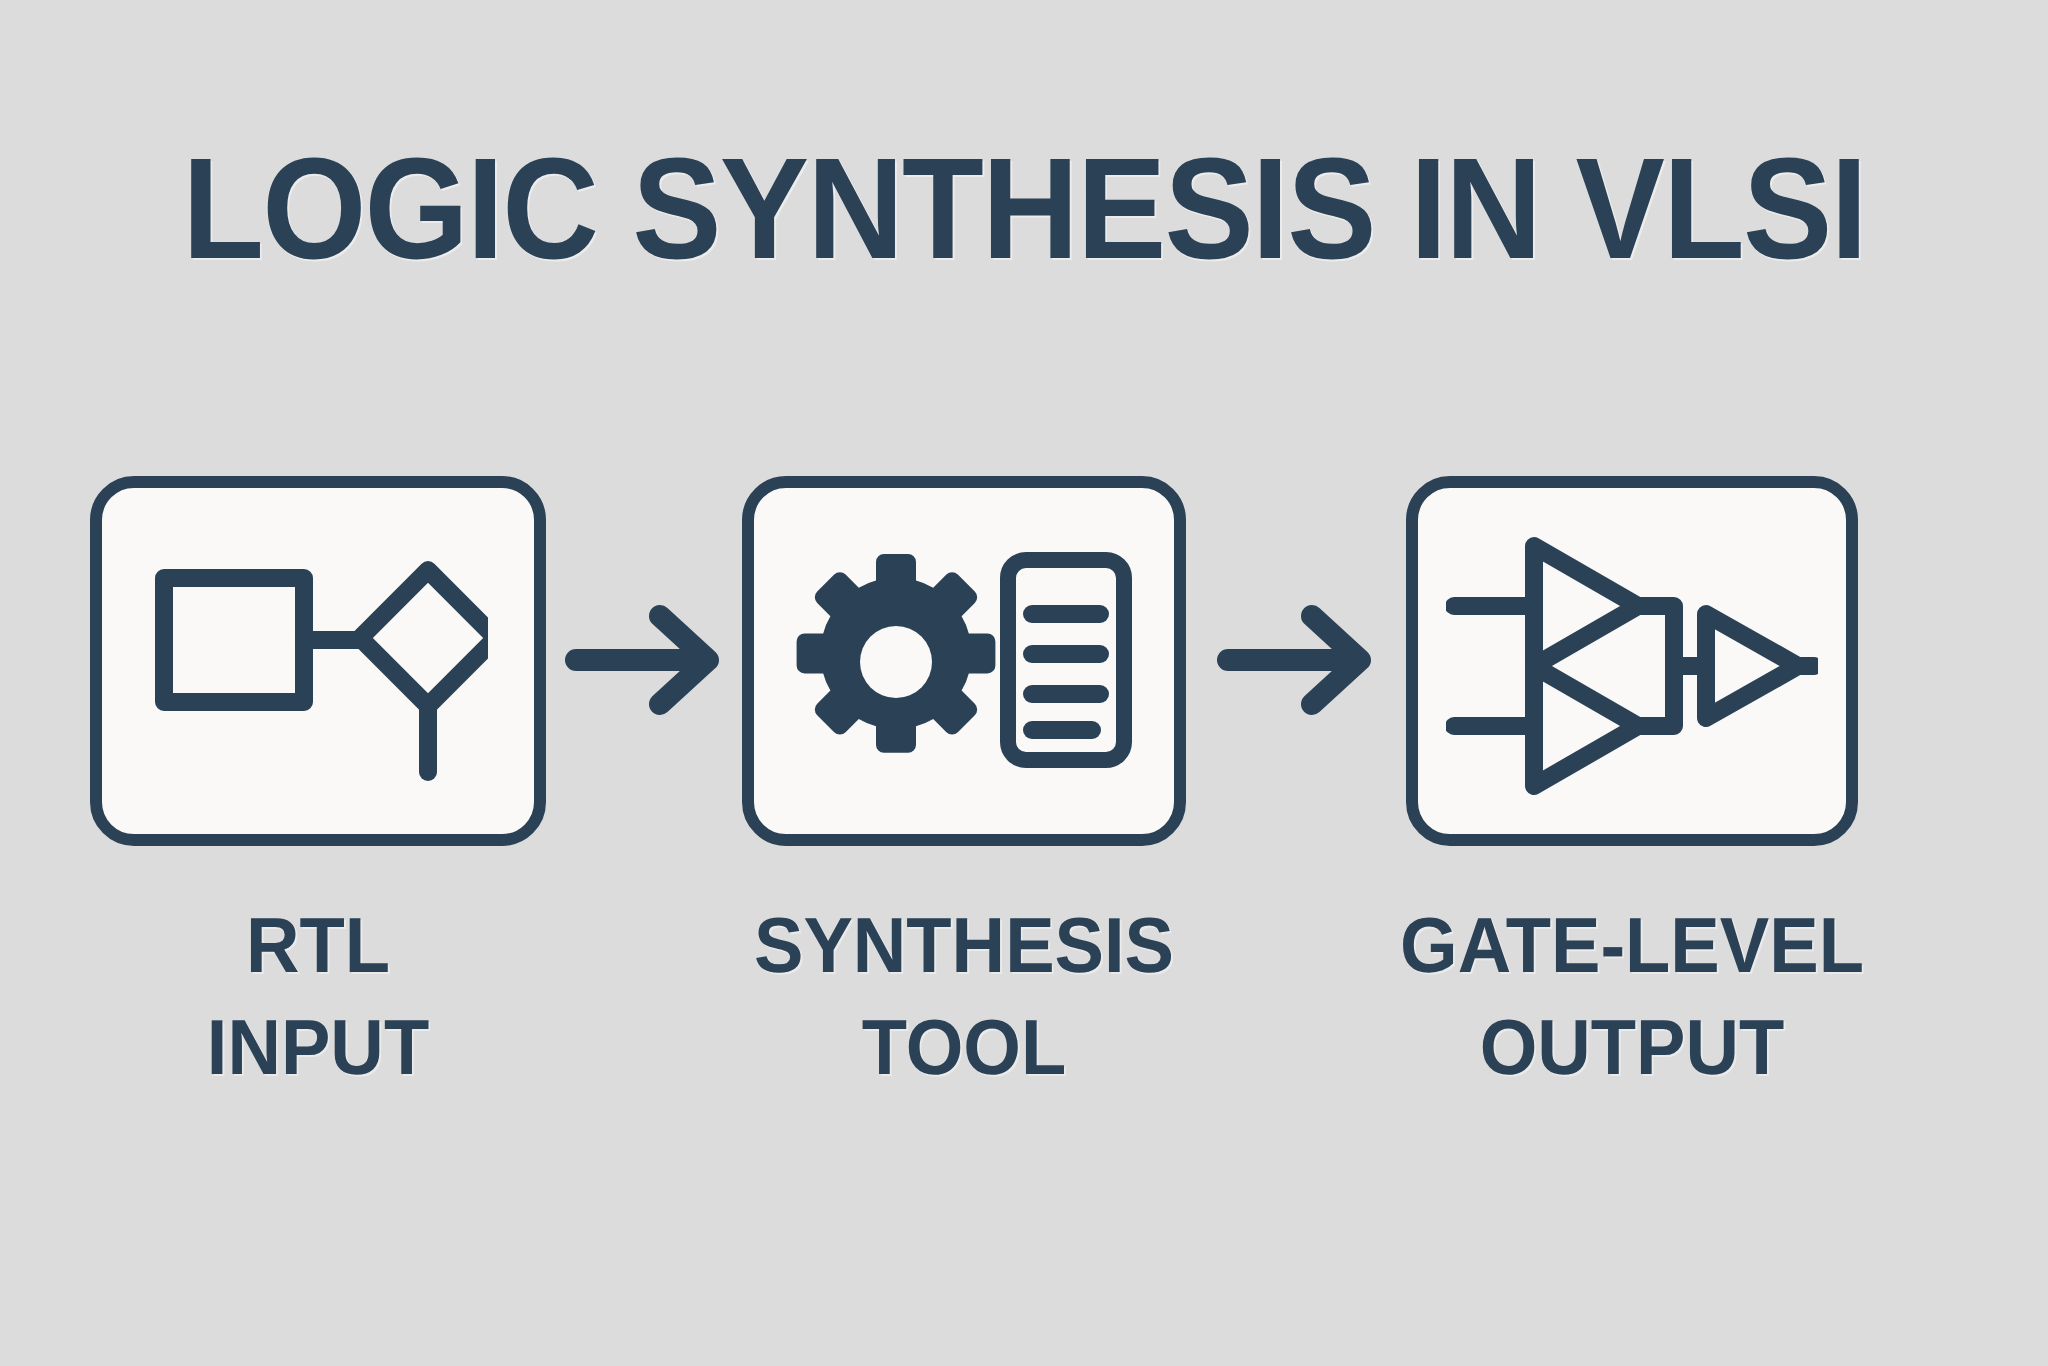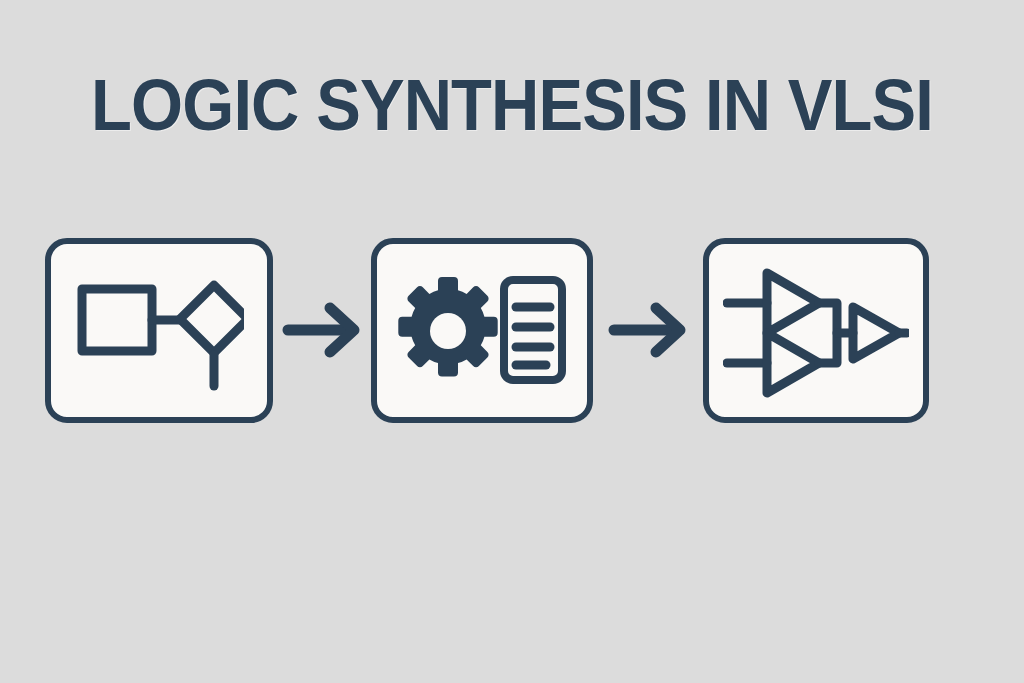--- a/index.html
+++ b/index.html
@@ -193,14 +193,28 @@
 
           <line x1="114" y1="70" x2="130" y2="70"></line>
           <polygon points="130,44 176,70 130,96"></polygon>
           <line x1="176" y1="70" x2="184" y2="70"></line>
         </g>
       </svg>
     </div>
 
   </div>
 
+  <div class="labels">
+    <div class="label l-1">
+      <span>RTL</span>
+      <span class="l2">INPUT</span>
+    </div>
+    <div class="label l-2">
+      <span>SYNTHESIS</span>
+      <span class="l2">TOOL</span>
+    </div>
+    <div class="label l-3">
+      <span>GATE-LEVEL</span>
+      <span class="l2">OUTPUT</span>
+    </div>
+  </div>
 
 </div>
 
 </body></html>

